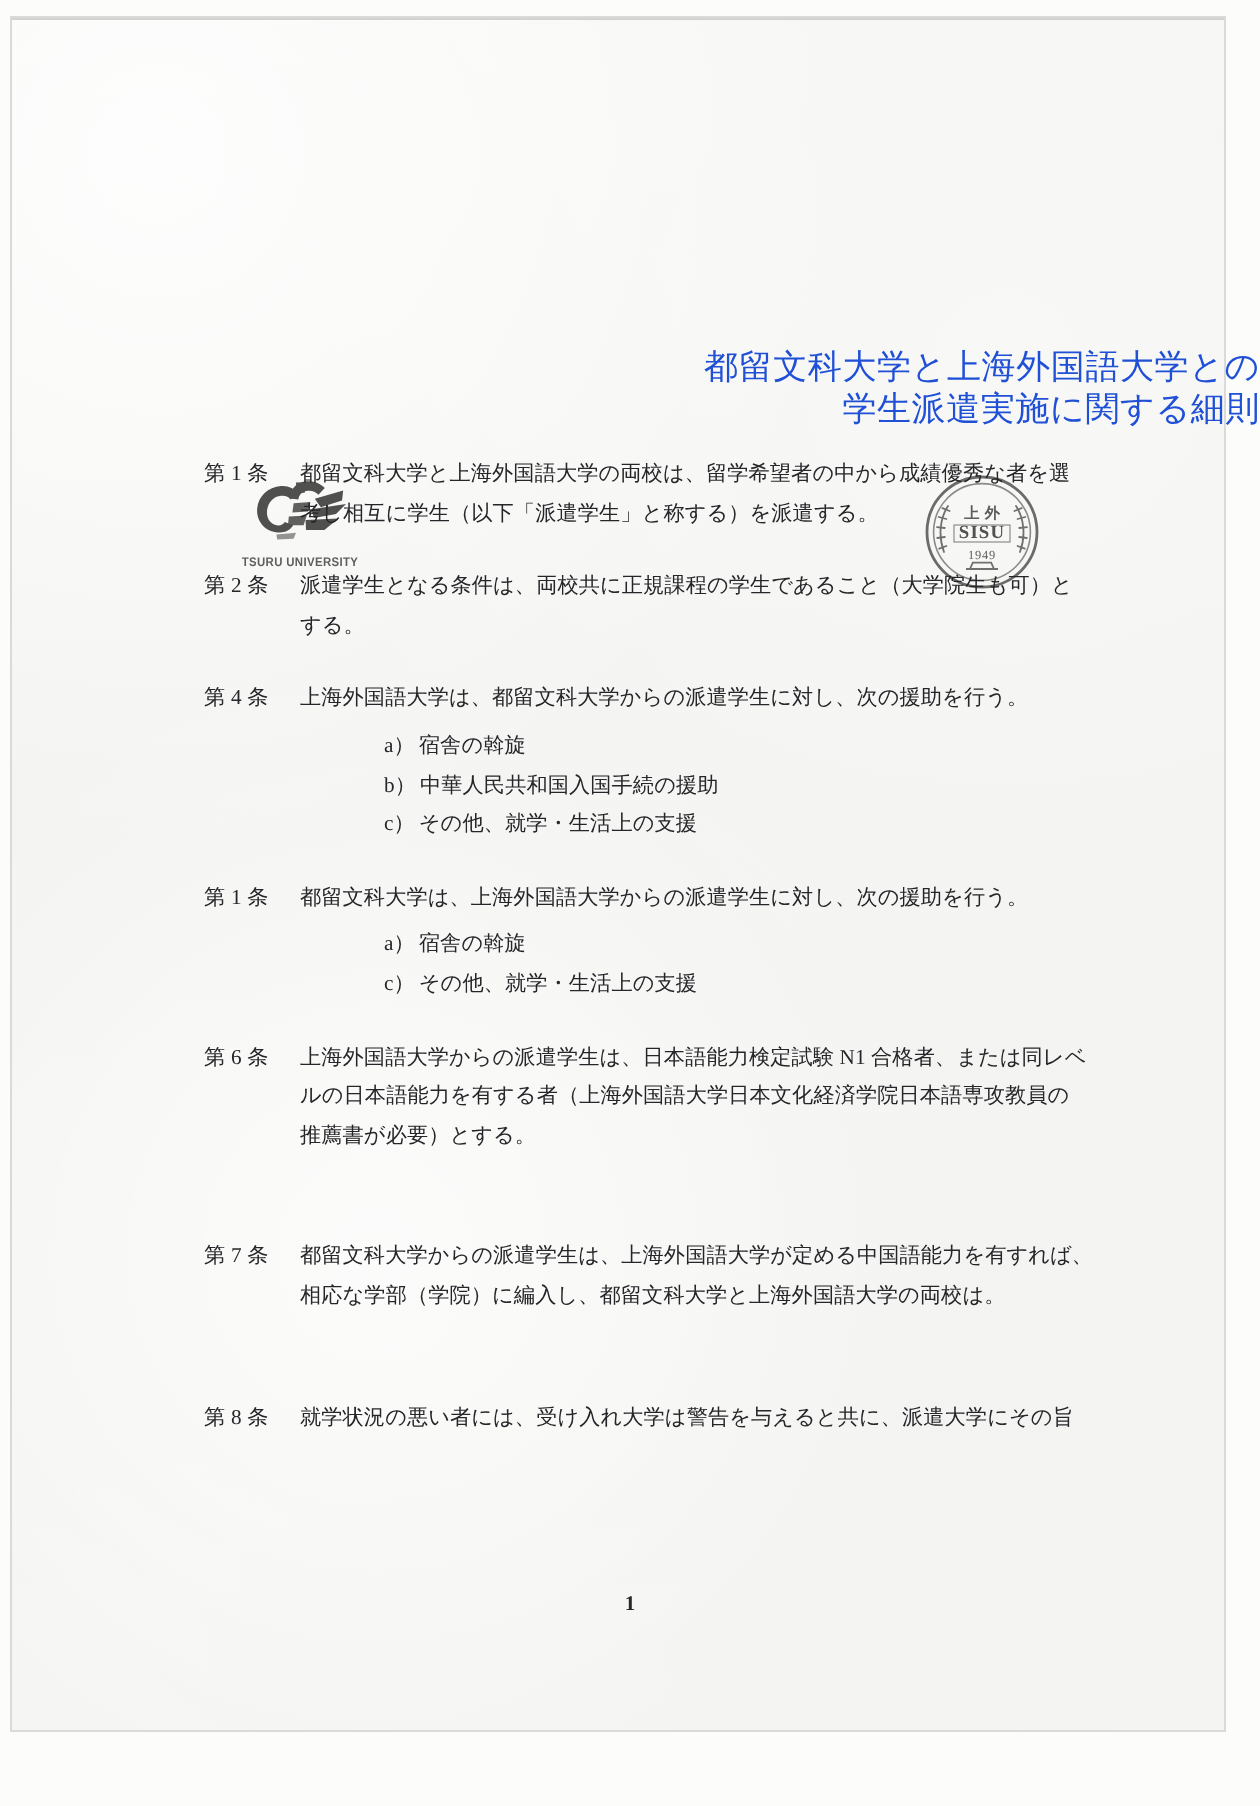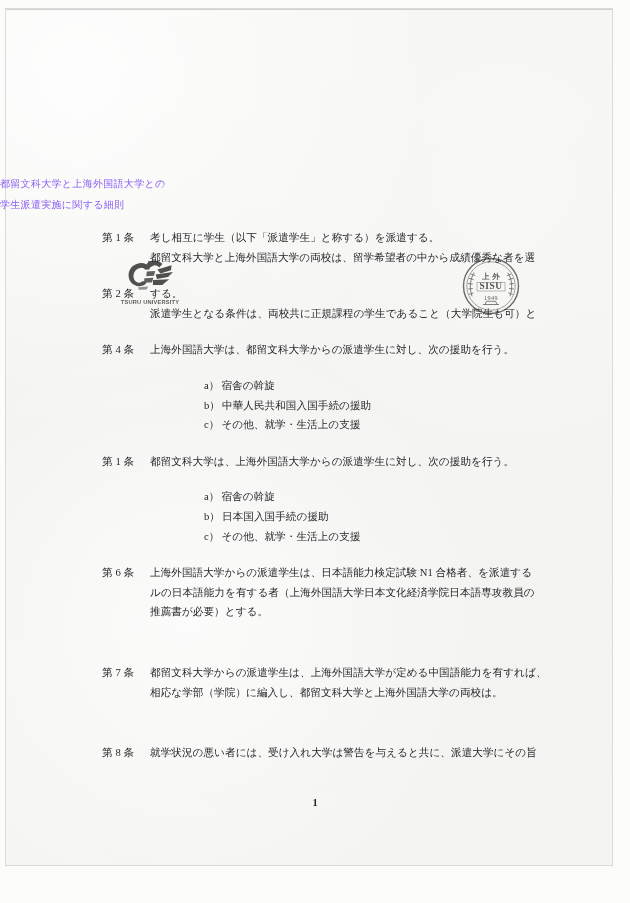--- a/index.html
+++ b/index.html
@@ -60,21 +60,21 @@
   .page-content {
     position: absolute;
     inset: 0;
     z-index: 2;
   }
 
   
   .masthead {
     position: absolute;
     left: 0;
-    top: 128px;
+    top: 108px;
     width: 556px;
     height: 100px;
     padding-left: 28px;
   }
 
   .tsuru-logo {
     position: absolute;
     left: 110px;
     top: 132px;
     width: 80px;
@@ -99,23 +99,23 @@
     width: 58px;
     height: 58px;
   }
 
   
   .doc-title {
     position: absolute;
     left: 0;
     top: 173px;
     width: 630px;
-    text-align: left;
-    color: #8b5cf6;
-    font-size: 10px;
+    text-align: right;
+    color: #1d4ed8;
+    font-size: 17px;
     line-height: 21px;
     letter-spacing: 0.3px;
   }
   .doc-title .title-line { display: block; }
 
   
   .articles {
     position: absolute;
     left: 4px;
     top: 228px;
@@ -146,21 +146,21 @@
     font-size: 10.6px;
     line-height: 19.6px;
     text-align: justify;
     text-justify: inter-character;
     letter-spacing: 0.05px;
   }
   .article-body .para-line { display: block; white-space: nowrap; }
 
   
   .sub-items {
-    margin: 16px;
+    margin: 4px;
     padding: 0 0 0 86px;
     list-style: none;
   }
   .sub-item {
     color: #232327;
     font-size: 10.6px;
     line-height: 19.6px;
     white-space: nowrap;
     letter-spacing: 0.05px;
   }
@@ -257,32 +257,32 @@
       <span class="title-line">都留文科大学と上海外国語大学との</span>
       <span class="title-line">学生派遣実施に関する細則</span>
     </div>
 
     <div class="articles">
 
       <div class="article">
         <div class="article-head">
           <span class="article-label">第 1 条</span>
           <div class="article-body">
+            <span class="para-line">都留文科大学と上海外国語大学の両校は、留学希望者の中から成績優秀な者を選</span>
             <span class="para-line">考し相互に学生（以下「派遣学生」と称する）を派遣する。</span>
-            <span class="para-line">都留文科大学と上海外国語大学の両校は、留学希望者の中から成績優秀な者を選</span>
           </div>
         </div>
       </div>
 
       <div class="article">
         <div class="article-head">
           <span class="article-label">第 2 条</span>
           <div class="article-body">
+            <span class="para-line">派遣学生となる条件は、両校共に正規課程の学生であること（大学院生も可）と</span>
             <span class="para-line">する。</span>
-            <span class="para-line">派遣学生となる条件は、両校共に正規課程の学生であること（大学院生も可）と</span>
           </div>
         </div>
       </div>
 
 
       <div class="article">
         <div class="article-head">
           <span class="article-label">第 4 条</span>
           <div class="article-body">
             <span class="para-line">上海外国語大学は、都留文科大学からの派遣学生に対し、次の援助を行う。</span>
@@ -306,33 +306,30 @@
           <span class="article-label">第 1 条</span>
           <div class="article-body">
             <span class="para-line">都留文科大学は、上海外国語大学からの派遣学生に対し、次の援助を行う。</span>
           </div>
         </div>
         <ul class="sub-items">
           <li class="sub-item">
             <span class="sub-marker">a）</span><span>宿舎の斡旋</span>
           </li>
           <li class="sub-item">
-            <span class="sub-marker">b）</span><span>日本国入国手続の援助</span>
-          </li>
-          <li class="sub-item">
             <span class="sub-marker">c）</span><span>その他、就学・生活上の支援</span>
           </li>
         </ul>
       </div>
 
       <div class="article">
         <div class="article-head">
           <span class="article-label">第 6 条</span>
           <div class="article-body">
-            <span class="para-line">上海外国語大学からの派遣学生は、日本語能力検定試験 N1 合格者、を派遣する</span>
+            <span class="para-line">上海外国語大学からの派遣学生は、日本語能力検定試験 N1 合格者、または同レベ</span>
             <span class="para-line">ルの日本語能力を有する者（上海外国語大学日本文化経済学院日本語専攻教員の</span>
             <span class="para-line">推薦書が必要）とする。</span>
           </div>
         </div>
       </div>
 
       <div class="article gap-large">
         <div class="article-head">
           <span class="article-label">第 7 条</span>
           <div class="article-body">

